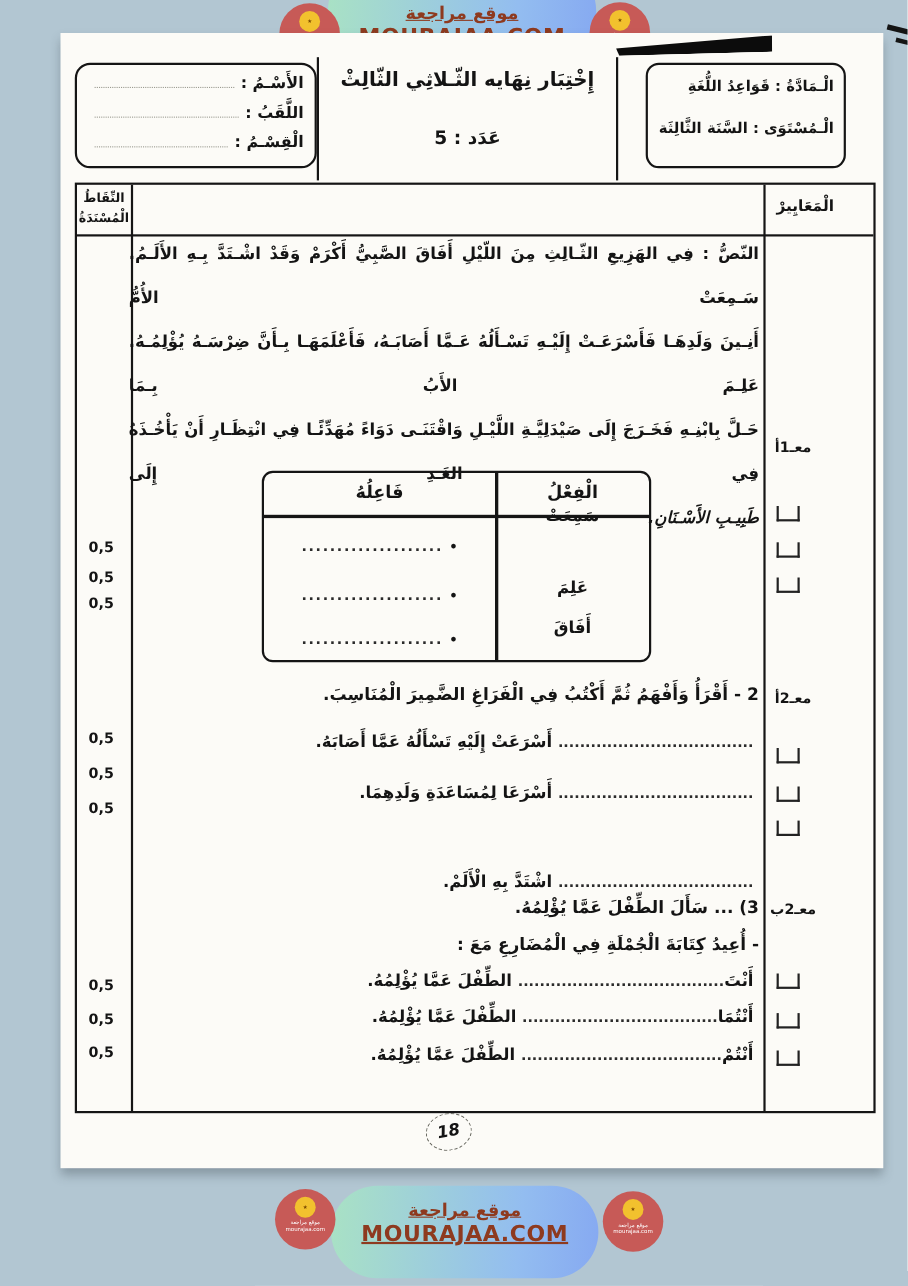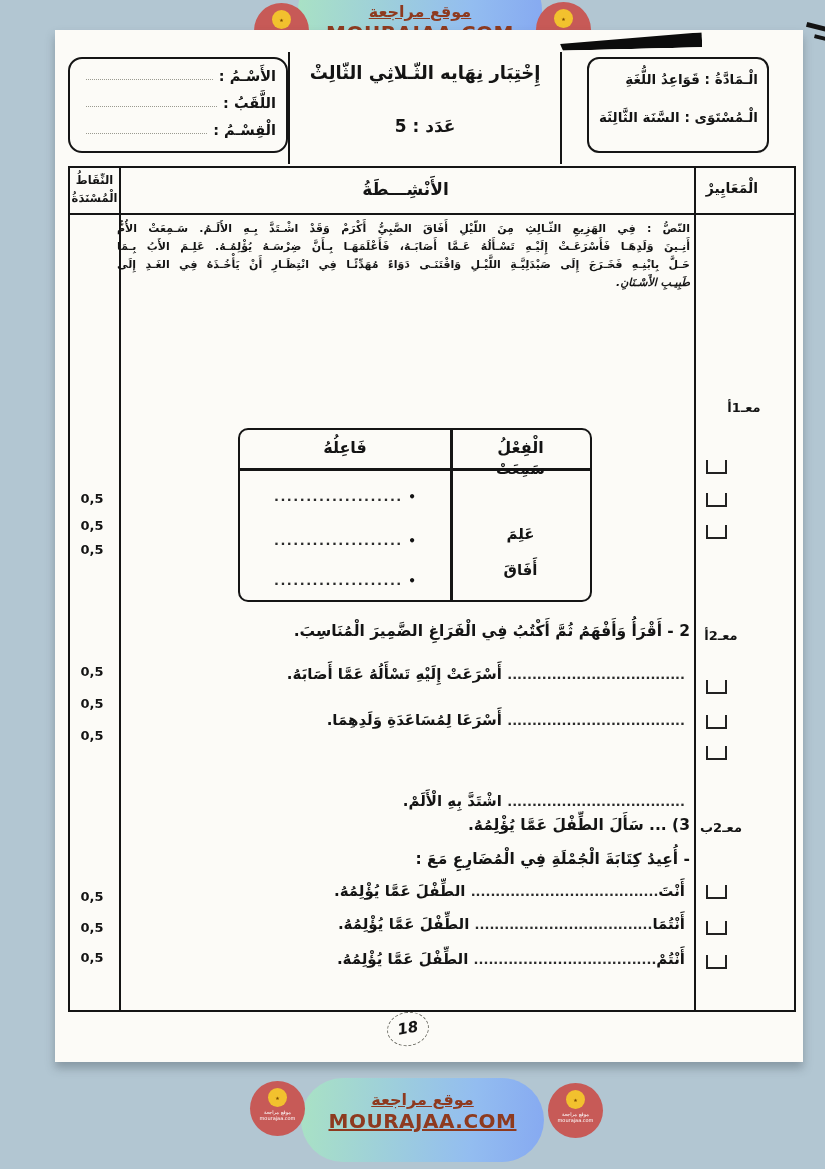--- a/index.html
+++ b/index.html
@@ -52,21 +52,21 @@
 
   
   .gtable{left:13px;top:136px;width:724px;height:842px;border:2.2px solid #151515;}
   .g-hrow{position:absolute;left:0;right:0;top:0;height:45px;border-bottom:2.5px solid #151515;}
   .g-vdiv{position:absolute;top:0;bottom:0;width:2px;background:#151515;}
   .g-points-h{position:absolute;left:0;top:4px;width:49px;text-align:center;font-size:11.5px;line-height:1.55;}
   .g-act-h{position:absolute;left:49px;width:573px;top:11px;text-align:center;font-size:17px;}
   .g-crit-h{position:absolute;left:624px;width:76px;top:12px;text-align:center;font-size:14px;}
 
   
-  .passage{right:113px;left:62px;top:190px;direction:rtl;font-size:11px;line-height:18px;}
+  .passage{right:113px;left:62px;top:180px;direction:rtl;font-size:15px;line-height:40px;}
   .pl{text-align:justify;text-align-last:justify;}
   .pl-last{text-align-last:right;font-style:italic;}
 
   
   .rtl-line{direction:rtl;text-align:right;font-size:15.5px;}
   .q1-prompt{right:113px;top:352px;}
   .q2-prompt{right:113px;top:592px;}
   .q3-intro{right:113px;top:786px;}
   .q3-instr{right:113px;top:820px;}
   .q-item{right:118px;direction:rtl;text-align:right;font-size:15px;}
@@ -150,32 +150,31 @@
     </div>
 
     <div class="abs gtable">
       <div class="g-hrow"></div>
       <div class="g-vdiv" style="left:49px;"></div>
       <div class="g-vdiv" style="left:624px;"></div>
       <div class="g-points-h" dir="rtl">
         <div>النِّقَاطُ</div>
         <div>الْمُسْنَدَةُ</div>
       </div>
-      <div class="g-act-h" dir="rtl">الأَنْشِـــطَةُ</div>
       <div class="g-crit-h" dir="rtl">الْمَعَايِيرْ</div>
     </div>
 
     <div class="abs passage">
       <div class="pl">النّصُّ : فِي الهَزِيعِ الثّـالِثِ مِنَ اللّيْلِ أَفَاقَ الصَّبِيُّ أَكْرَمْ وَقَدْ اشْـتَدَّ بِـهِ الأَلَـمُ. سَـمِعَتْ الأُمُّ</div>
       <div class="pl">أَنِـينَ وَلَدِهَـا فَأَسْرَعَـتْ إِلَيْـهِ تَسْـأَلُهُ عَـمَّا أَصَابَـهُ، فَأَعْلَمَهَـا بِـأَنَّ ضِرْسَـهُ يُؤْلِمُـهُ. عَلِـمَ الأَبُ بِـمَا</div>
       <div class="pl">حَـلَّ بِابْنِـهِ فَخَـرَجَ إِلَى صَيْدَلِيَّـةِ اللَّيْـلِ وَاقْتَنَـى دَوَاءً مُهَدِّئًـا فِي انْتِظَـارِ أَنْ يَأْخُـذَهُ فِي الغَـدِ إِلَى</div>
       <div class="pl pl-last">طَبِيـبِ الأَسْـنَانِ.</div>
     </div>
 
-    <div class="abs crit" style="top:370px;padding-left:23px;">معـ1أ</div>
+    <div class="abs crit" style="top:370px;">معـ1أ</div>
 
     <div class="abs anstable">
       <div class="at-vdiv"></div>
       <div class="at-hdiv"></div>
       <div class="at-h at-h-verb" dir="rtl">الْفِعْلُ</div>
       <div class="at-h at-h-subj" dir="rtl">فَاعِلُهُ</div>
 
       <div class="at-verb" style="top:30px;">سَمِعَتْ</div>
       <div class="at-verb" style="top:95px;">عَلِمَ</div>
       <div class="at-verb" style="top:131px;">أَفَاقَ</div>

